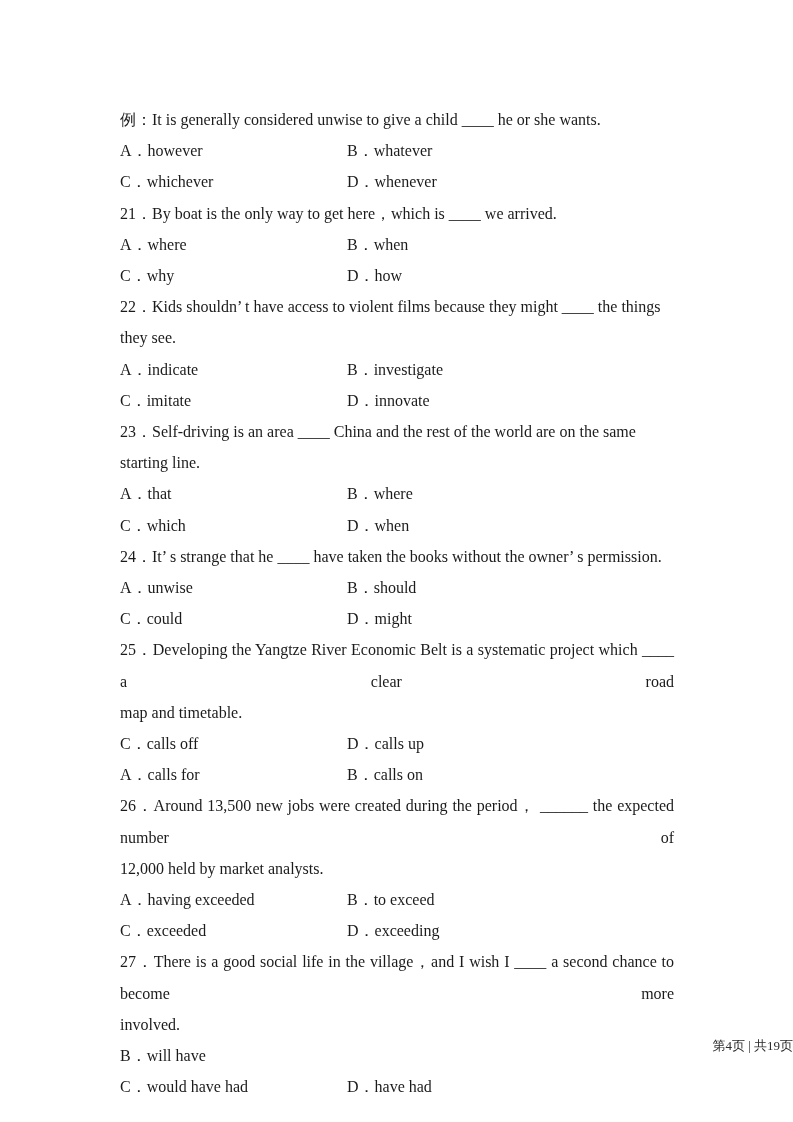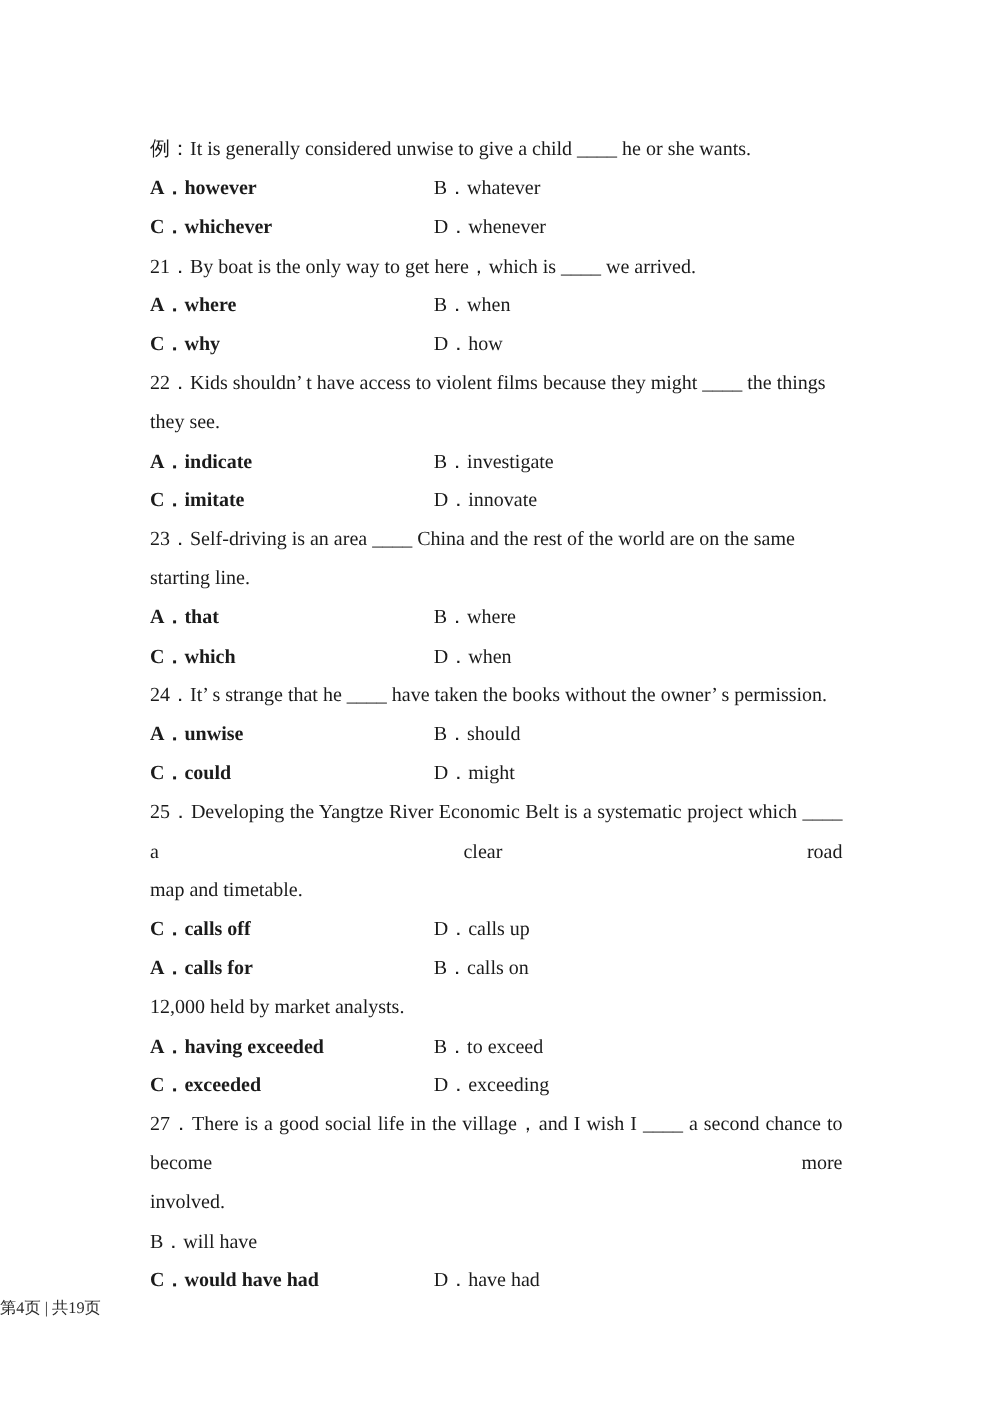--- a/index.html
+++ b/index.html
@@ -32,34 +32,33 @@
     text-justify: inter-word;
   }
   .opt-row {
     display: flex;
     line-height: 31.2px;
     min-height: 31.2px;
   }
   .col-a {
     flex: 0 0 227px;
     width: 227px;
-    font-weight: bold;
   }
   .col-b {
     flex: 1 1 auto;
   }
   .answer-row .ans-val {
     margin-left: 17px;
   }
   .footer {
     position: absolute;
     top: 1036px;
     left: 0;
     width: 793px;
-    text-align: left;
+    text-align: right;
     font-size: 13px;
     line-height: 20px;
     color: #2b2b2b;
   }
 </style>
 </head>
 <body>
 
 <div class="doc">
 
@@ -117,20 +116,21 @@
   <div class="line">map and timetable.</div>
   <div class="opt-row">
     <span class="col-a"><span>C．</span><span>calls off</span></span>
     <span class="col-b"><span>D．</span><span>calls up</span></span>
   </div>
   <div class="opt-row">
     <span class="col-a"><span>A．</span><span>calls for</span></span>
     <span class="col-b"><span>B．</span><span>calls on</span></span>
   </div>
 
+  <div class="line just">26．Around 13,500 new jobs were created during the period， ______ the expected number of</div>
   <div class="line">12,000 held by market analysts.</div>
   <div class="opt-row">
     <span class="col-a"><span>A．</span><span>having exceeded</span></span>
     <span class="col-b"><span>B．</span><span>to exceed</span></span>
   </div>
   <div class="opt-row">
     <span class="col-a"><span>C．</span><span>exceeded</span></span>
     <span class="col-b"><span>D．</span><span>exceeding</span></span>
   </div>
 

